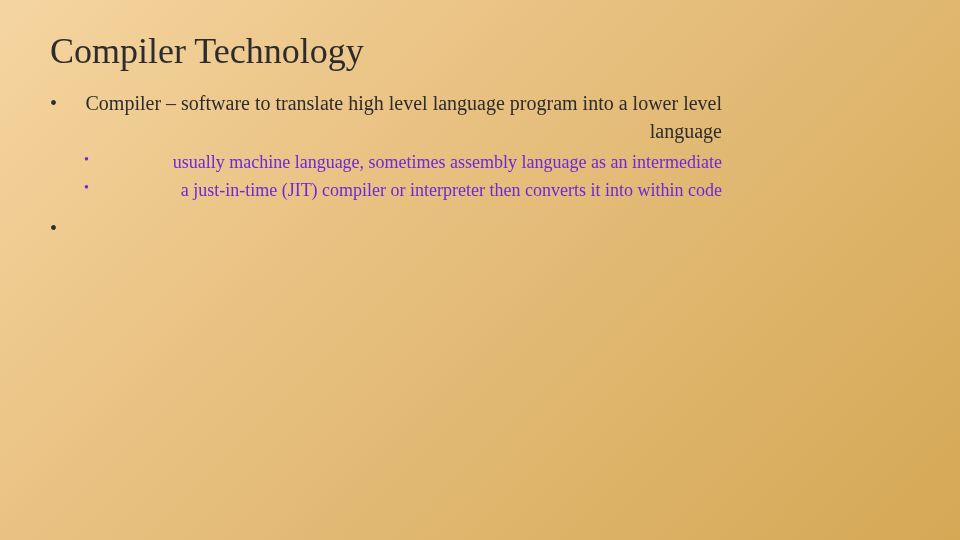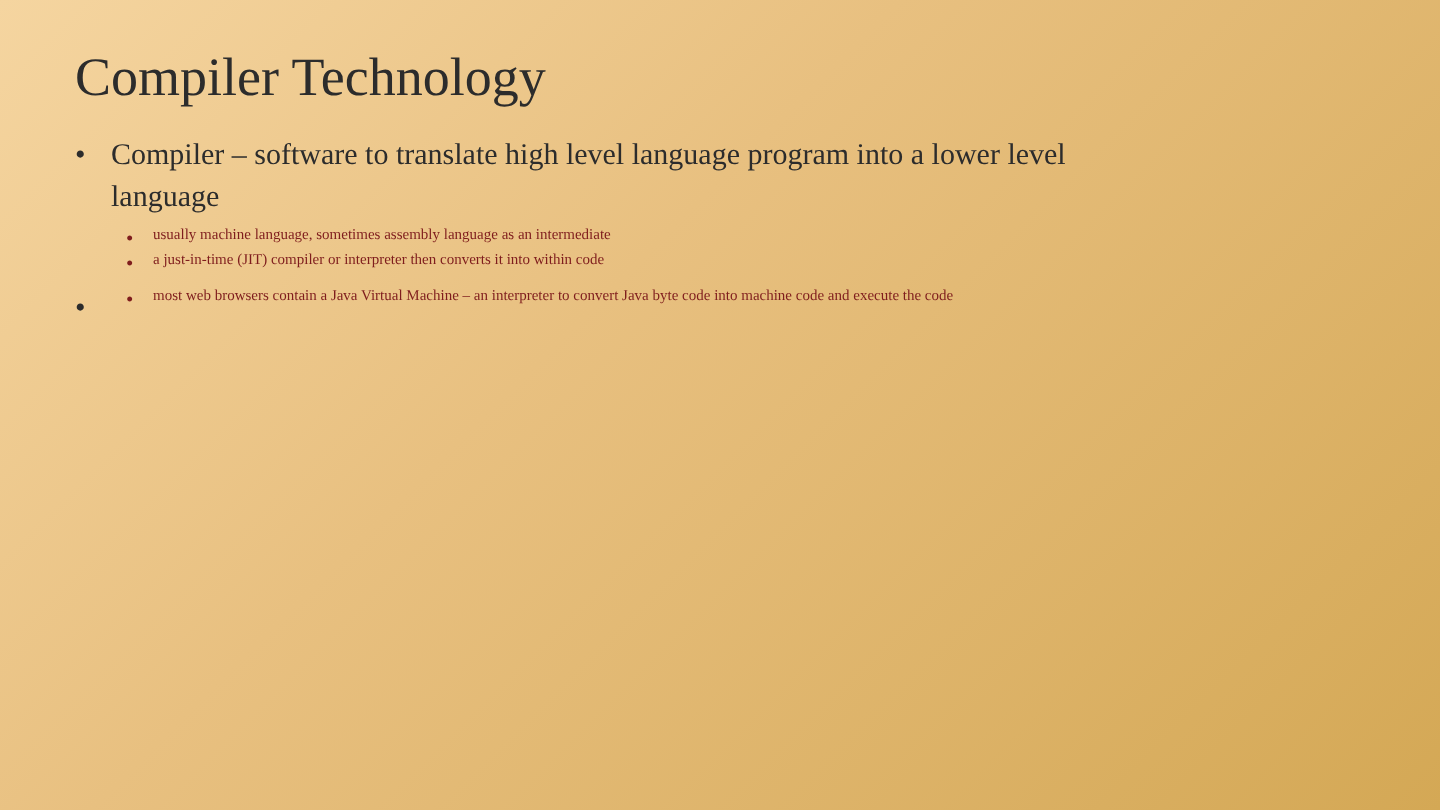--- a/index.html
+++ b/index.html
@@ -30,20 +30,21 @@
       font-size: 36px;
       font-weight: normal;
       color: #2c2c2c;
       margin-bottom: 16px;
       line-height: 1.2;
     }
 
     .main-bullets {
       list-style: none;
       padding: 0;
+      text-align: right;
     }
 
     .main-bullets > li {
       font-size: 20px;
       color: #2c2c2c;
       margin-bottom: 10px;
       padding-left: 24px;
       position: relative;
       line-height: 1.4;
     }
@@ -57,22 +58,22 @@
     }
 
     .sub-bullets {
       list-style: none;
       padding: 0;
       margin-top: 5px;
       margin-left: 10px;
     }
 
     .sub-bullets li {
-      font-size: 10px;
-      color: #7f1d1d;
+      font-size: 18px;
+      color: #6d28d9;
       margin-bottom: 3px;
       padding-left: 18px;
       position: relative;
       line-height: 1.4;
     }
 
     .sub-bullets li::before {
       content: '•';
       position: absolute;
       left: 0;
@@ -92,17 +93,16 @@
       <span>Compiler – software to translate high level language program into a lower level language</span>
       <ul class="sub-bullets">
         <li>usually  machine language, sometimes assembly language as an intermediate</li>
         <li>a just-in-time (JIT) compiler or interpreter then converts it into within code</li>
       </ul>
     </li>
 
 
     <li>
       <ul class="sub-bullets">
-        <li>most web browsers contain a Java Virtual Machine – an interpreter to convert Java byte code into machine code and execute the code</li>
       </ul>
     </li>
   </ul>
 </div>
 
 </body></html>

